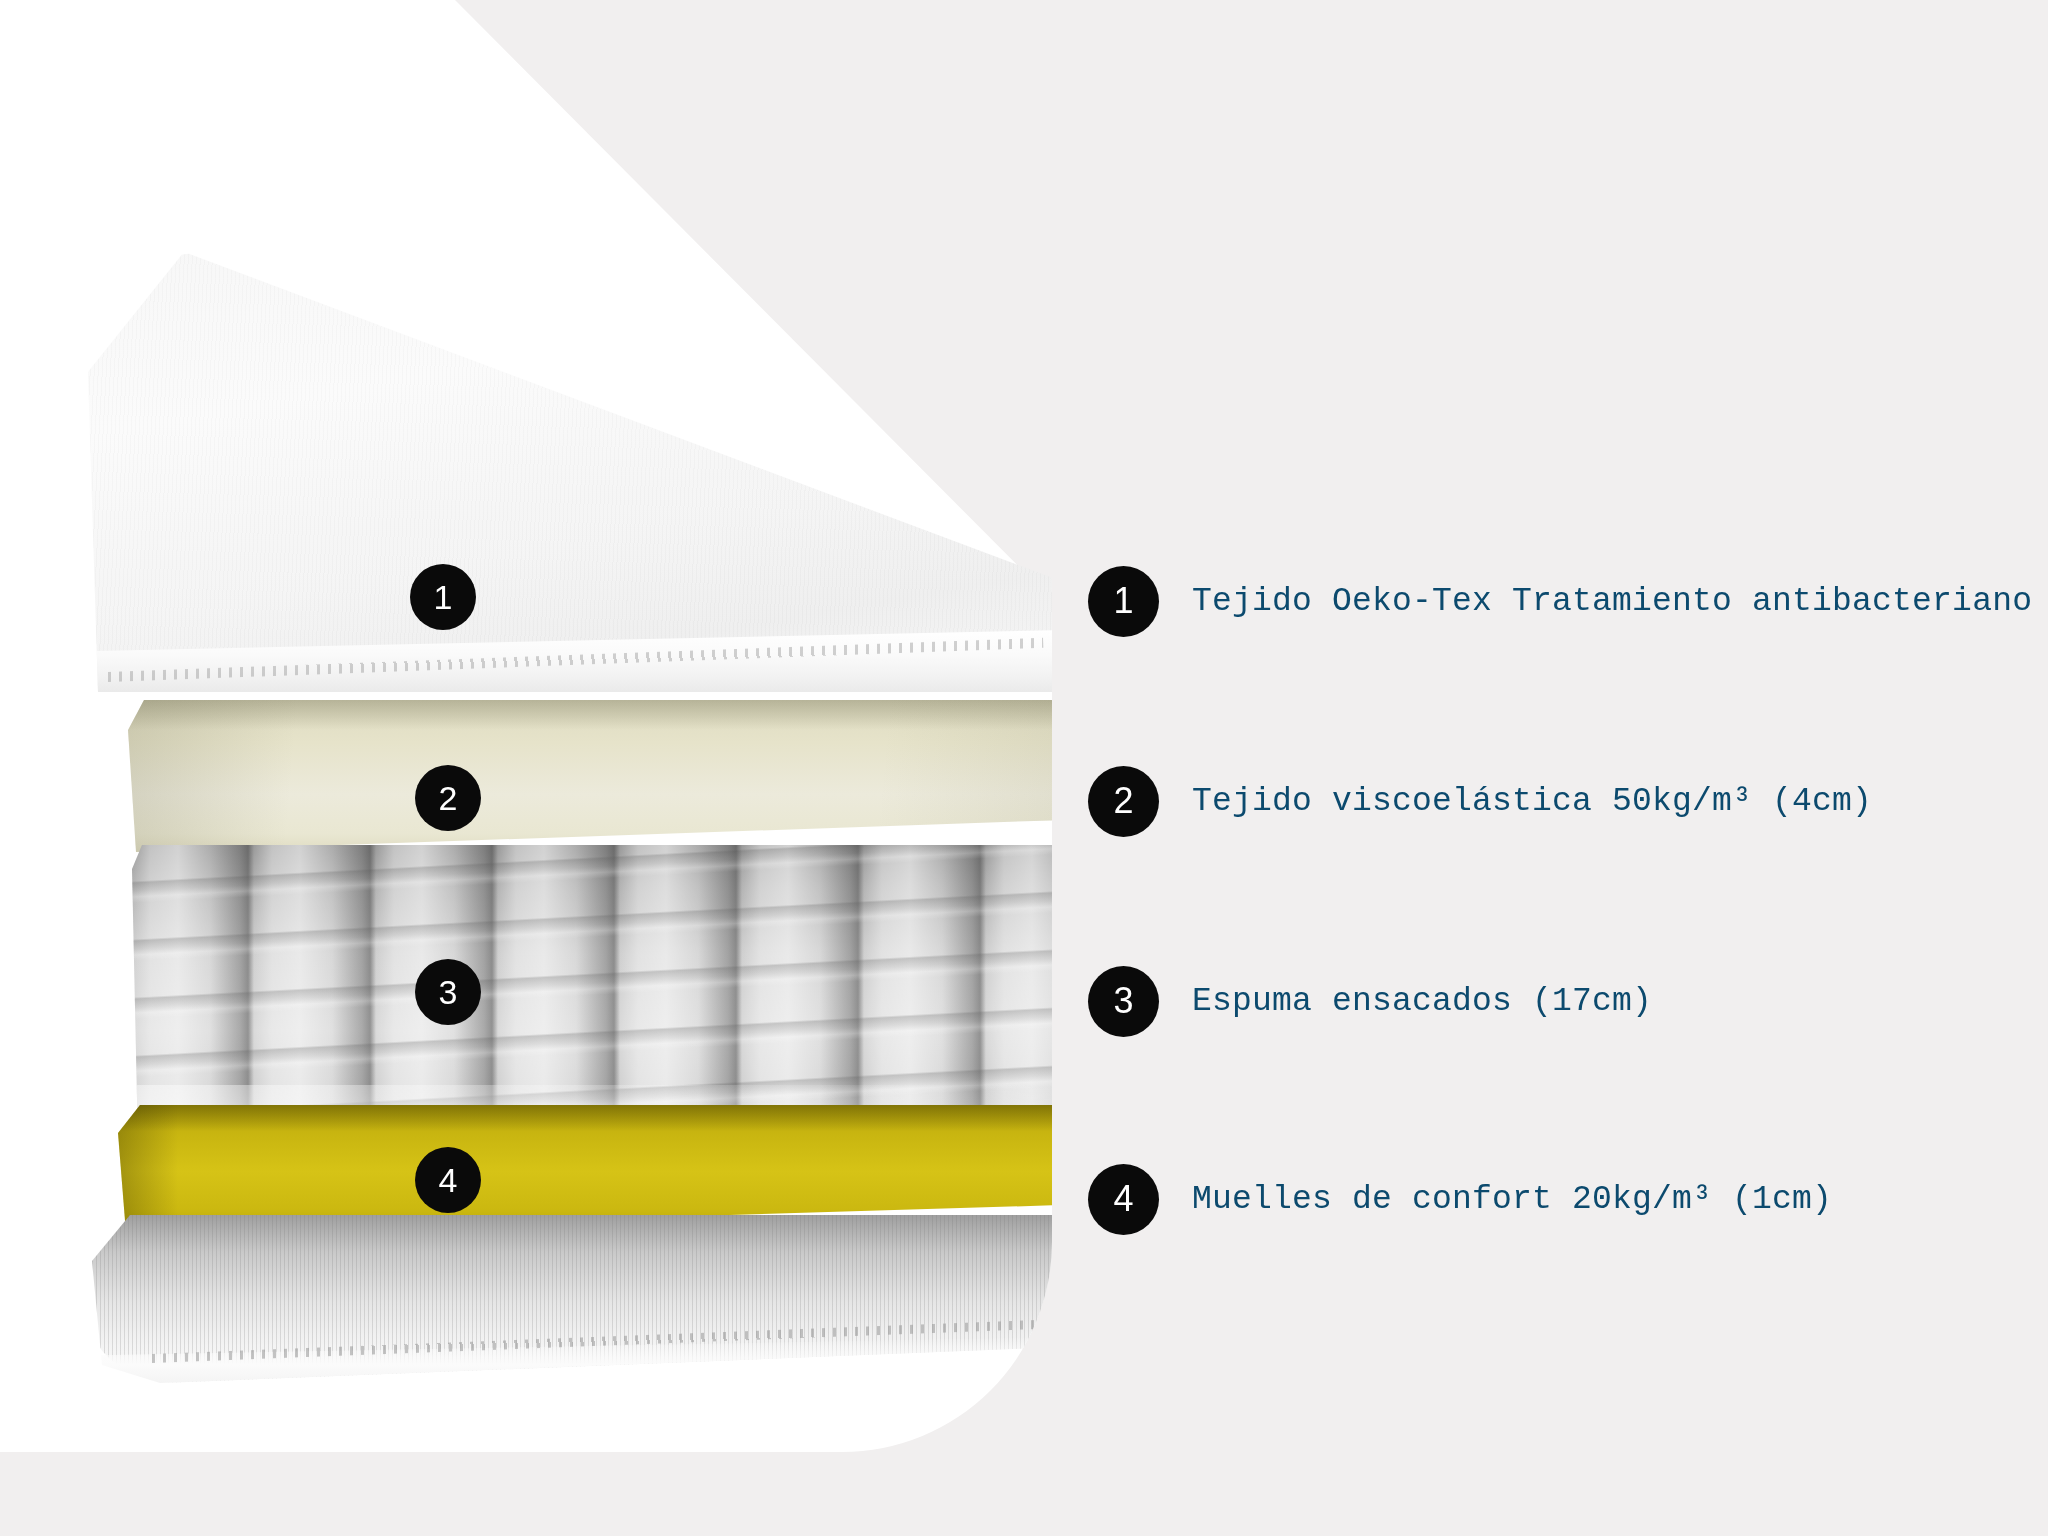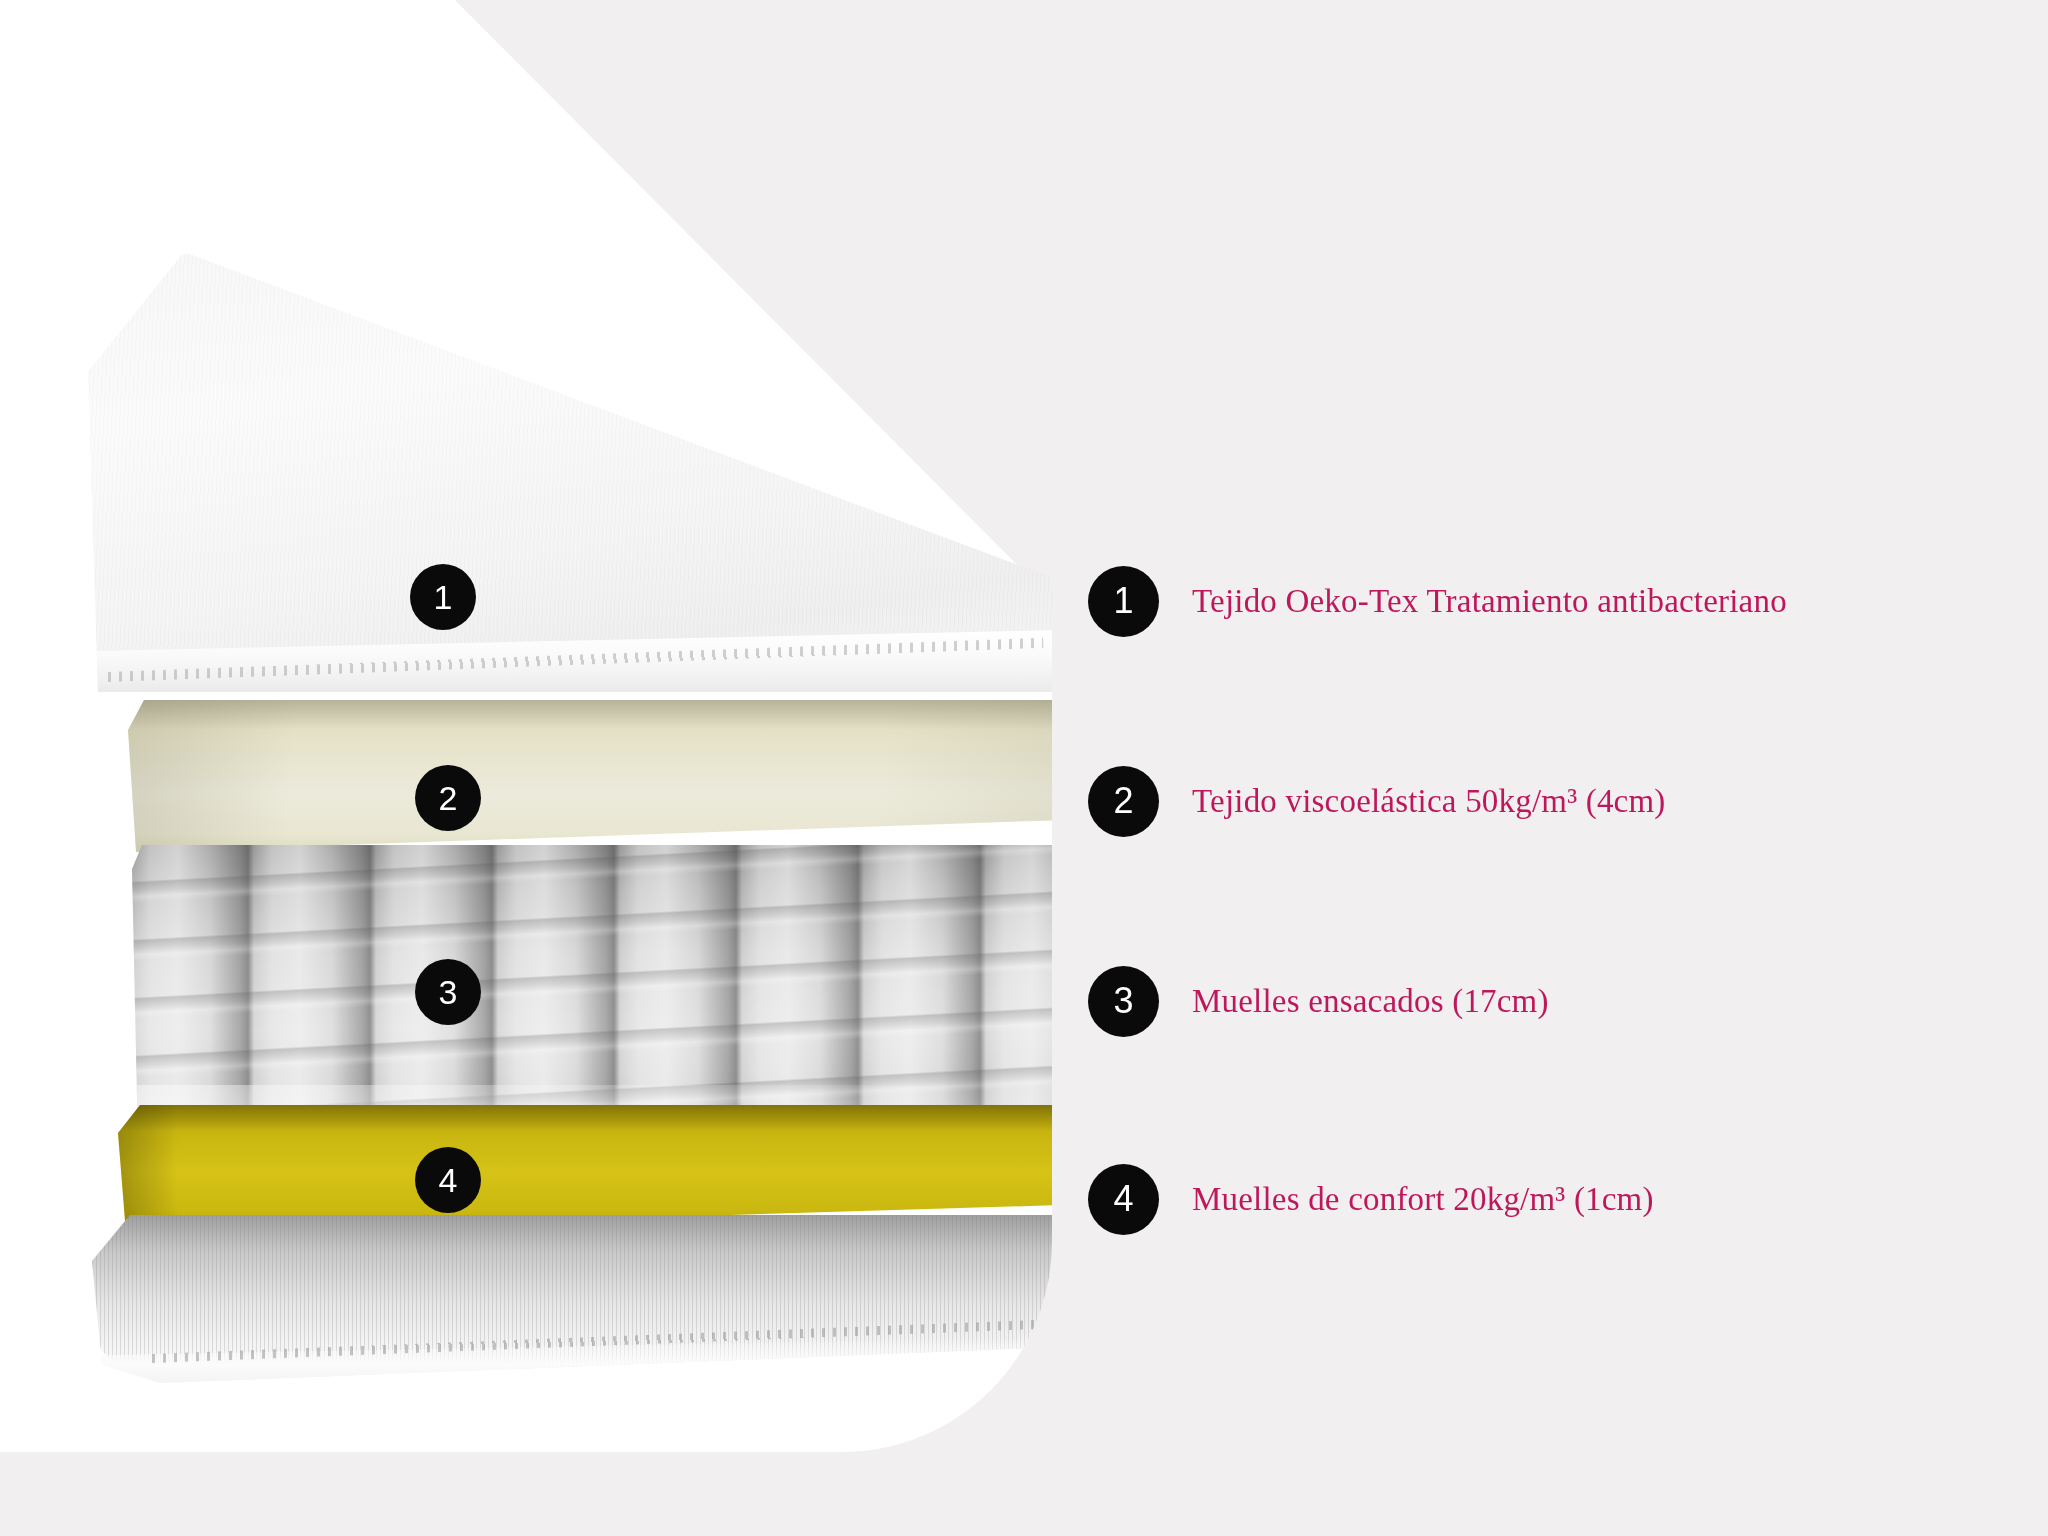--- a/index.html
+++ b/index.html
@@ -279,22 +279,22 @@
     display: flex;
     align-items: center;
     justify-content: center;
     font-family: "Liberation Sans", sans-serif;
     font-size: 36px;
     font-weight: 400;
     line-height: 1;
   }
   .legend-label {
     margin-left: 33px;
-    color: #be185d;
-    font-family: Liberation Serif, serif;
+    color: #0c4a6e;
+    font-family: Liberation Mono, monospace;
     font-size: 33px;
     font-weight: 500;
     letter-spacing: 0.2px;
     white-space: nowrap;
   }
 </style>
 </head>
 <body>
 
 <div id="page">
@@ -347,21 +347,21 @@
       <div class="legend-label">Tejido Oeko-Tex Tratamiento antibacteriano</div>
     </div>
 
     <div class="legend-row legend-row-2">
       <div class="legend-badge">2</div>
       <div class="legend-label">Tejido viscoelástica 50kg/m³ (4cm)</div>
     </div>
 
     <div class="legend-row legend-row-3">
       <div class="legend-badge">3</div>
-      <div class="legend-label">Muelles ensacados (17cm)</div>
+      <div class="legend-label">Espuma ensacados (17cm)</div>
     </div>
 
     <div class="legend-row legend-row-4">
       <div class="legend-badge">4</div>
       <div class="legend-label">Muelles de confort 20kg/m³ (1cm)</div>
     </div>
 
   </div>
 
 </div>

